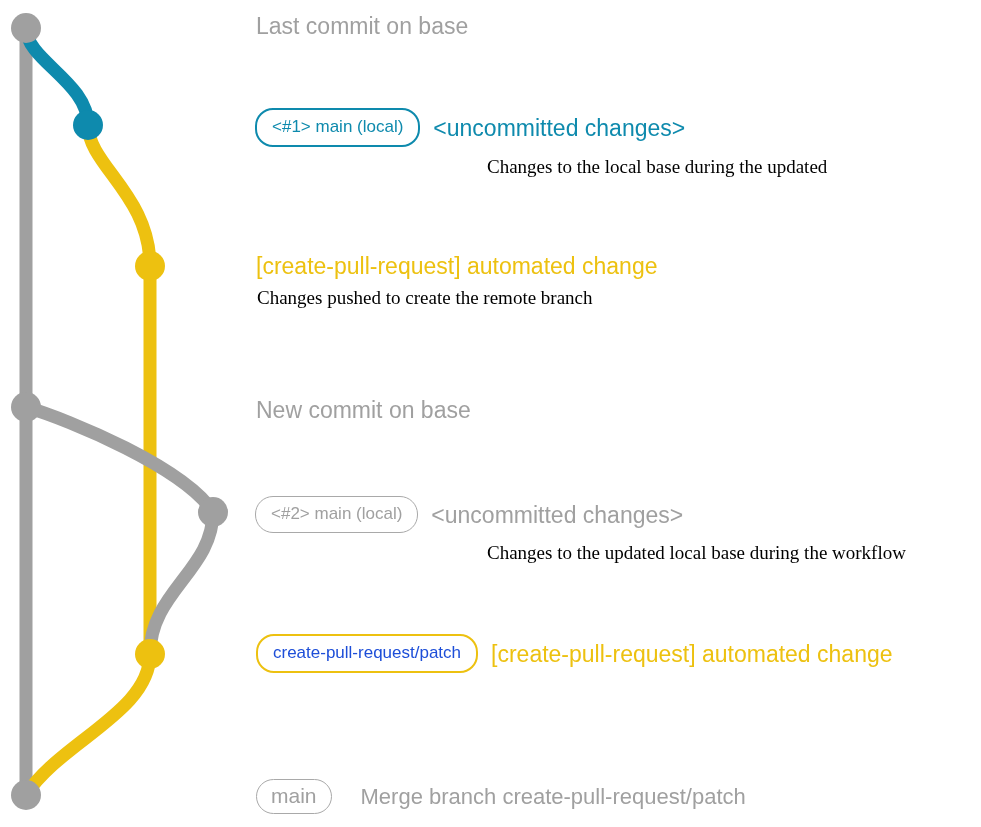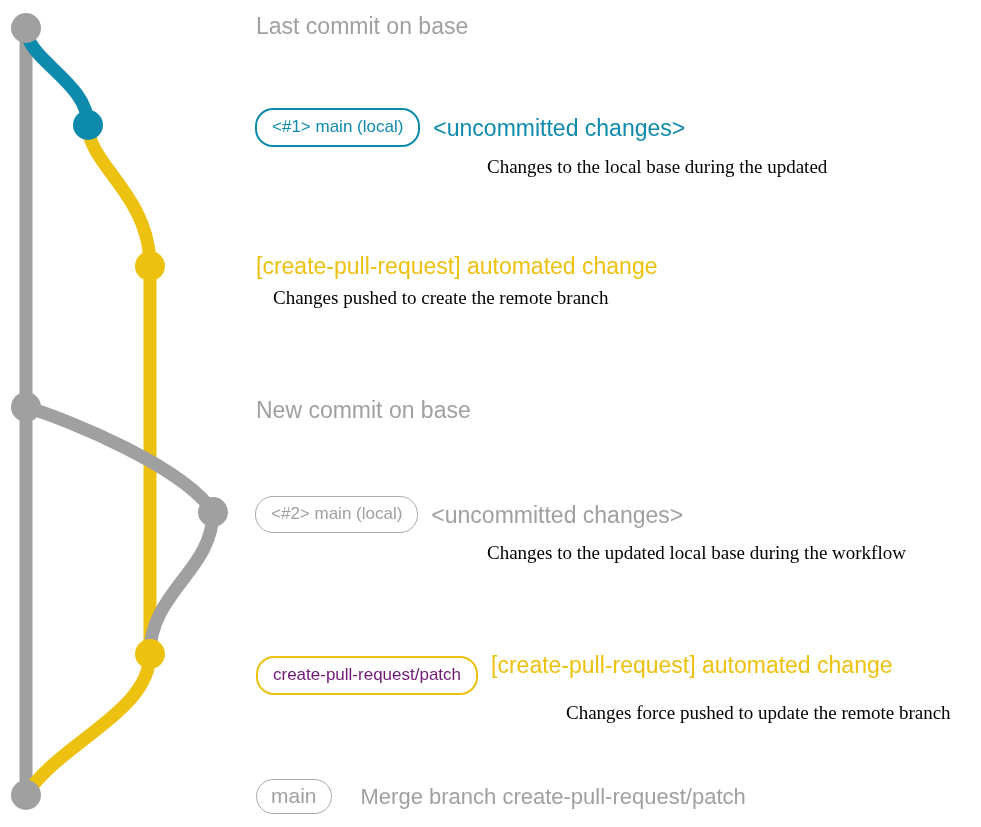--- a/index.html
+++ b/index.html
@@ -63,28 +63,28 @@
     display: flex;
     align-items: center;
     gap: 13px;
     white-space: nowrap;
   }
   .c-gray   { color: #a0a0a0; }
   .b-gray   { border-color: #a9a9a9; color: #a0a0a0; }
   .c-teal   { color: #0e8aad; }
   .b-teal   { border-color: #0e8aad; color: #0e8aad; }
   .c-yellow { color: #edc110; }
-  .b-yellow { border-color: #edc110; color: #701a75; margin-top: 22px; }
+  .b-yellow { border-color: #edc110; color: #1d4ed8; }
 
   
   #row-last-commit      { left: 256px; top: 12px; }
   #row-local-1          { left: 255px; top: 108px; }
   #row-local-1 .subline { margin-left: 232px; margin-top: 8px; }
   #row-automated-1      { left: 256px; top: 252px; }
-  #row-automated-1 .subline { margin-left: 17px; margin-top: 6px; }
+  #row-automated-1 .subline { margin-left: 1px; margin-top: 6px; }
   #row-new-commit       { left: 256px; top: 396px; }
   #row-local-2          { left: 255px; top: 496px; }
   #row-local-2 .subline { margin-left: 232px; margin-top: 8px; }
   #row-automated-2      { left: 256px; top: 634px; }
   #row-automated-2 .subline { margin-left: 310px; margin-top: 6px; }
   #row-merge            { left: 256px; top: 779px; }
   #row-merge .pill      { font-size: 21px; padding: 3px 14px 5px 14px; }
   #row-merge .headline  { font-size: 22px; margin-left: 16px; }
 </style>
 </head>
@@ -147,21 +147,20 @@
       <span class="headline c-gray">&lt;uncommitted changes&gt;</span>
     </div>
     <div class="subline">Changes to the updated local base during the workflow</div>
   </div>
 
   <div class="row" id="row-automated-2">
     <div class="inline-row">
       <span class="pill b-yellow">create-pull-request/patch</span>
       <span class="headline c-yellow">[create-pull-request] automated change</span>
     </div>
-    <div class="subline">Changes force pushed to update the remote branch</div>
   </div>
 
   <div class="row" id="row-merge">
     <div class="inline-row">
       <span class="pill pill-thin b-gray">main</span>
       <span class="headline c-gray">Merge branch create-pull-request/patch</span>
     </div>
   </div>
 
 </div>

